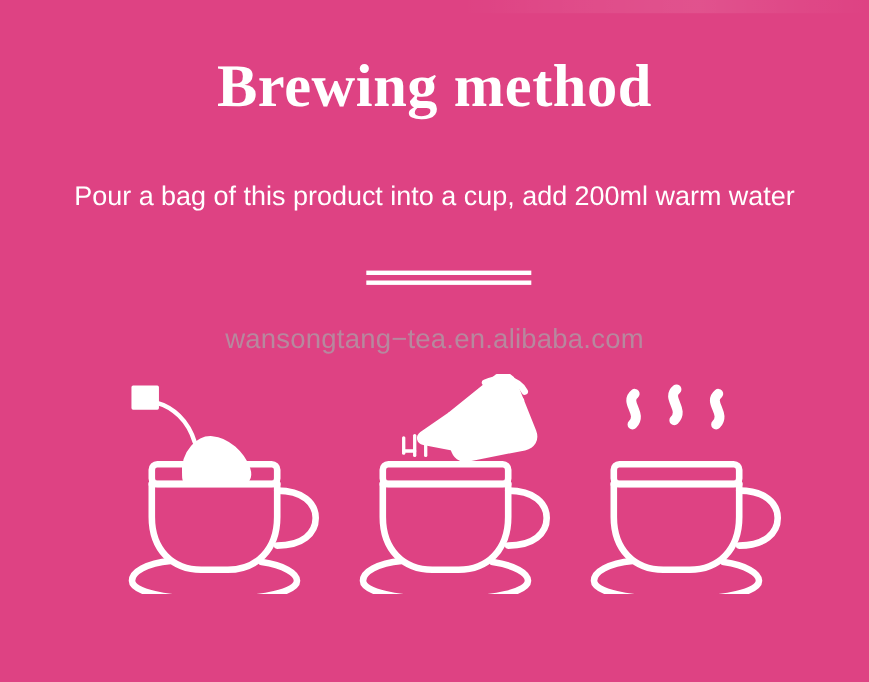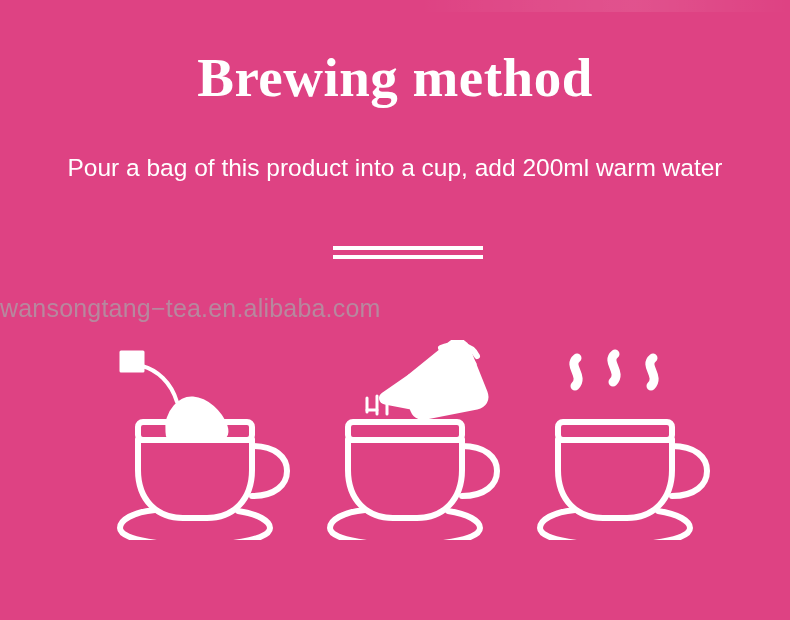--- a/index.html
+++ b/index.html
@@ -45,21 +45,21 @@
     font-weight: bold;
     font-size: 55px;
     line-height: 62px;
     color: #FFFFFF;
     letter-spacing: 0.5px;
     white-space: nowrap;
   }
 
   #body-copy {
     position: absolute;
-    top: 143px;
+    top: 154px;
     left: 0;
     width: 790px;
     text-align: center;
     color: #FFFFFF;
     font-size: 24.5px;
     line-height: 49px;
     font-family: "Liberation Sans", sans-serif;
   }
   #body-copy .copy-line {
     display: block;
@@ -81,20 +81,21 @@
     background: #FFFFFF;
   }
   #divider .rule-top  { top: 0; }
   #divider .rule-bottom { top: 9px; }
 
   #watermark {
     position: absolute;
     top: 293px;
     left: 0;
     width: 790px;
+    text-align: center;
     font-size: 25px;
     line-height: 30px;
     color: #B7889E;
     font-family: "Liberation Sans", sans-serif;
     letter-spacing: 0.2px;
     white-space: nowrap;
     user-select: none;
   }
 
   #icon-row {

